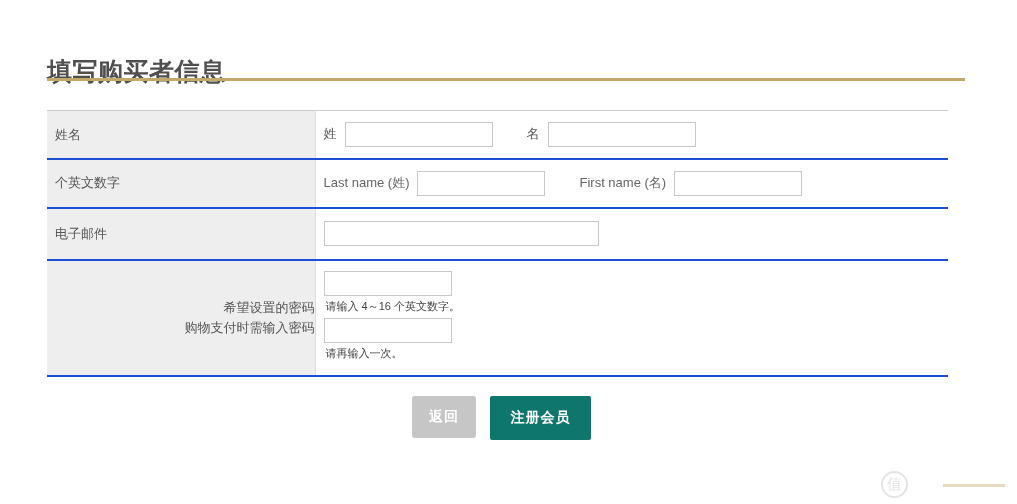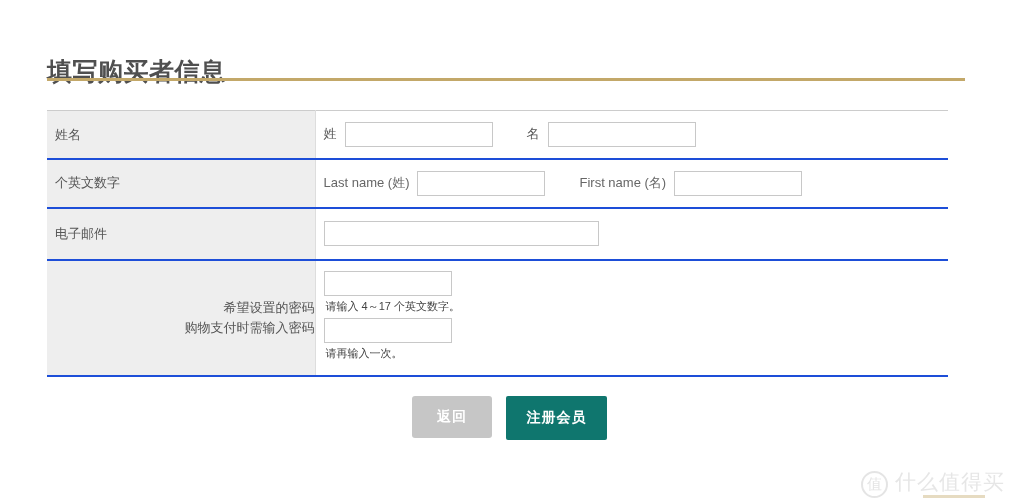--- a/index.html
+++ b/index.html
@@ -133,21 +133,21 @@
   }
   .btn {
     border: none;
     font-family: "Liberation Sans", "DejaVu Sans", sans-serif;
     font-size: 14px;
     font-weight: bold;
     cursor: pointer;
     letter-spacing: 1px;
   }
   .btn-back {
-    width: 80px;
+    width: 64px;
     height: 42px;
     background: #c6c6c6;
     color: #ffffff;
     border-radius: 3px;
   }
   .btn-register {
     width: 101px;
     height: 44px;
     background: #0f766e;
     color: #ffffff;
@@ -246,36 +246,35 @@
       </tr>
 
       <tr class="row-pass">
         <th>
           <span class="th-label">希望设置的密码</span>
           <span class="th-sub">购物支付时需输入密码</span>
         </th>
         <td>
           <div class="pass-stack">
             <input class="txt w-pass" type="text" value="" style="">
-            <div class="hint">请输入 4～17 个英文数字。</div>
+            <div class="hint">请输入 4～16 个英文数字。</div>
             <input class="txt w-pass" type="text" value="" style="">
             <div class="hint">请再输入一次。</div>
           </div>
         </td>
       </tr>
 
     </tbody>
   </table>
 
   <div class="actions">
     <button class="btn btn-back">返回</button>
     <button class="btn btn-register">注册会员</button>
   </div>
 
   <div class="watermark">
     <div class="wm-circle">值</div>
     <div class="wm-text-wrap">
-      <div class="wm-text">什么值得买</div>
       <div class="wm-rule"></div>
     </div>
   </div>
 
 </div>
 
 </body></html>

